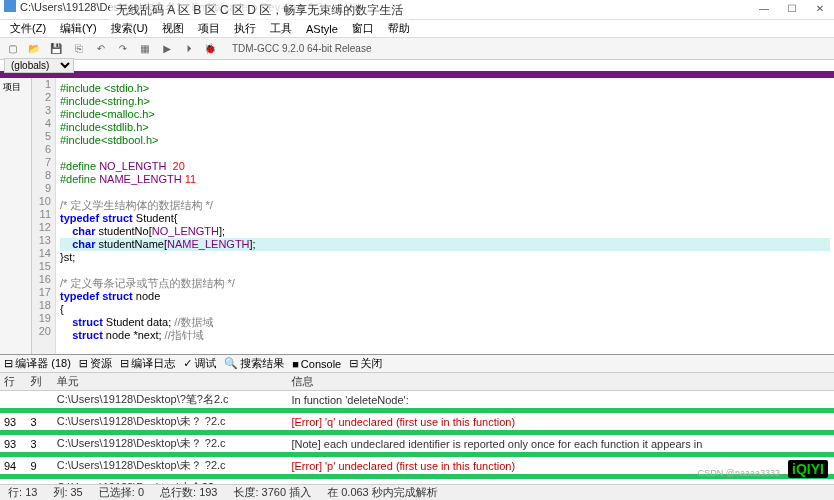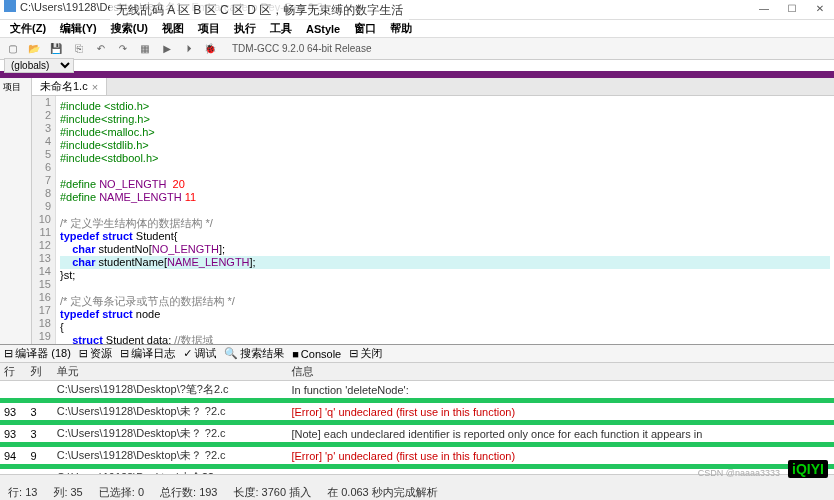--- a/index.html
+++ b/index.html
@@ -4,21 +4,21 @@
 <style>
 * { margin: 0; padding: 0; box-sizing: border-box; font-family: "Microsoft YaHei", Arial, sans-serif; font-size: 11px; }
 body { background: #f0f0f0; width: 834px; height: 500px; overflow: hidden; display: flex; flex-direction: column; }
 .titlebar { background: #fff; height: 20px; display: flex; padding: 0 4px; border-bottom: 1px solid #ddd; }
 .titlebar-icon { width: 12px; height: 12px; background: #4a90d9; margin-right: 4px; }
 .titlebar-text { flex: 1; font-size: 10px; color: #333; }
 .titlebar-overlay { position: absolute; left: 110px; top: 0; font-size: 12px; color: #333; background: rgba(255,255,255,0.7); padding: 2px 6px; z-index: 10; }
 .win-controls { display: flex; gap: 8px; }
 .win-btn { width: 20px; height: 16px; display: flex; align-items: center; justify-content: center; font-size: 10px; color: #555; cursor: pointer; }
 .menubar { background: #fff; height: 18px; display: flex; align-items: center; padding: 0 4px; gap: 2px; border-bottom: 1px solid #ddd; font-size: 10px; }
-.menu-item { padding: 0 6px; cursor: pointer; font-weight: bold; }
+.menu-item { padding: 0 6px; cursor: pointer; }
 .toolbar { background: #f5f5f5; height: 22px; display: flex; align-items: center; padding: 0 4px; gap: 4px; border-bottom: 1px solid #ccc; }
 .tool-btn { width: 18px; height: 18px; display: flex; align-items: center; justify-content: center; font-size: 10px; color: #666; cursor: pointer; border: 1px solid transparent; }
 .toolbar-text { font-size: 10px; color: #555; padding-left: 8px; }
 .globals-bar { background: #fff; height: 18px; display: flex; align-items: center; padding: 0 4px; border-bottom: 7px solid #701a75; }
 .globals-dropdown { font-size: 10px; border: 1px solid #ccc; padding: 0 2px; height: 15px; width: 70px; }
 .main-area { flex: 1; display: flex; overflow: hidden; }
 .left-panel { width: 32px; background: #f5f5f5; border-right: 1px solid #ccc; font-size: 10px; padding: 2px; }
 .left-panel-tabs { display: flex; gap: 2px; }
 .left-tab { writing-mode: horizontal-tb; font-size: 9px; padding: 1px; }
 .editor-panel { flex: 1; display: flex; flex-direction: column; background: #fff; }
@@ -36,21 +36,21 @@
 .num { color: #ff0000; }
 .compiler-panel { height: 130px; background: #fff; border-top: 1px solid #999; display: flex; flex-direction: column; }
 .compiler-tabs { height: 18px; display: flex; align-items: center; gap: 8px; padding: 0 4px; border-bottom: 1px solid #ccc; background: #f5f5f5; font-size: 10px; }
 .compiler-tab { display: flex; align-items: center; gap: 2px; cursor: pointer; }
 .compiler-table { flex: 1; overflow: auto; }
 .compiler-table table { width: 100%; border-collapse: collapse; font-size: 10px; }
 .compiler-table th { text-align: left; padding: 1px 4px; background: #f0f0f0; border-bottom: 1px solid #ccc; font-weight: normal; color: #333; }
 .compiler-table td { padding: 1px 4px; border-bottom: 5px solid #22c55e; }
 .err-msg { color: #c00; }
 .note-msg { color: #333; margin-top: 8px; }
-.statusbar { height: 26px; background: #f0f0f0; border-top: 1px solid #ccc; display: flex; align-items: flex-end; padding: 0 8px; gap: 16px; font-size: 10px; color: #333; }
+.statusbar { height: 16px; background: #f0f0f0; border-top: 1px solid #ccc; display: flex; align-items: center; padding: 0 8px; gap: 16px; font-size: 10px; color: #333; }
 .watermark { position: absolute; right: 6px; bottom: 22px; background: #000; color: #0c0; font-size: 14px; padding: 1px 4px; border-radius: 2px; font-weight: bold; }
 .csdn { position: absolute; right: 54px; bottom: 22px; color: #aaa; font-size: 9px; }
 </style>
 </head>
 <body>
 
 <div class="titlebar">
   <div class="titlebar-icon"></div>
   <div class="titlebar-text">
     <span>C:\Users\19128\Desktop\未命名1</span>
@@ -97,26 +97,20 @@
   </select>
 </div>
 
 <div class="main-area">
   <div class="left-panel">
     <div class="left-panel-tabs">
       <span class="left-tab">项目</span>
     </div>
   </div>
   <div class="editor-panel">
-    <div class="file-tabs">
-      <div class="file-tab">
-        <span>未命名1.c</span>
-        <span style="color:#888">×</span>
-      </div>
-    </div>
     <div class="code-area">
       <div class="gutter" id="gutter">
           <div class="code-line">1</div>
           <div class="code-line">2</div>
           <div class="code-line">3</div>
           <div class="code-line">4</div>
           <div class="code-line">5</div>
           <div class="code-line">6</div>
           <div class="code-line">7</div>
           <div class="code-line">8</div>

